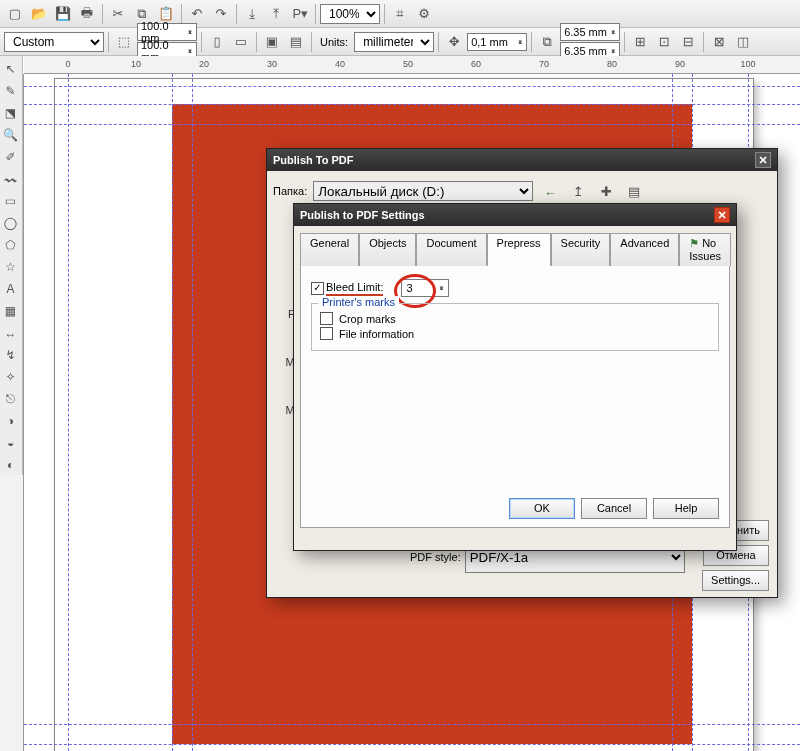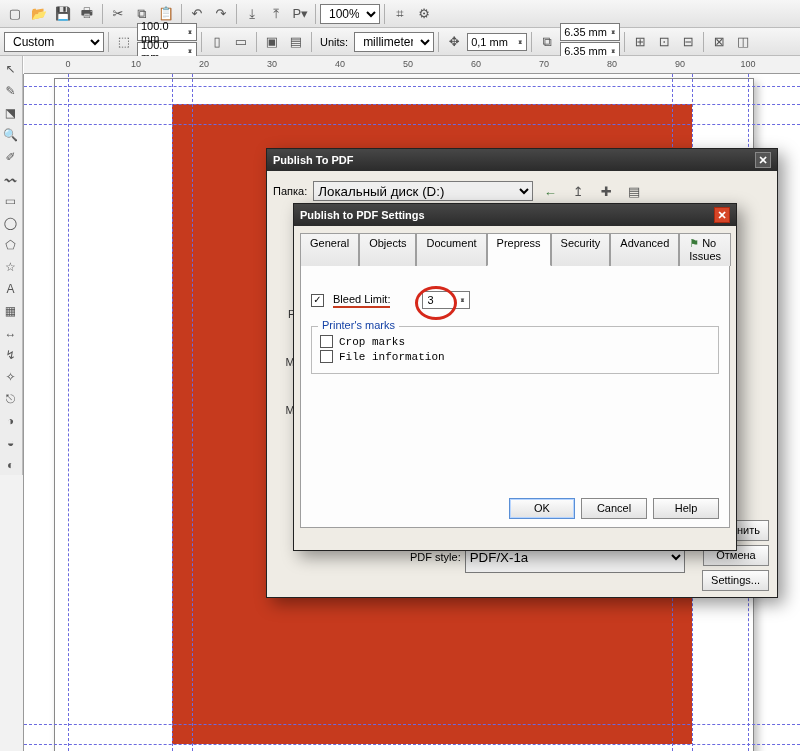--- a/index.html
+++ b/index.html
@@ -134,33 +134,33 @@
     background:linear-gradient(#f5f5f5,#e6e6e6);
     position:relative; top:1px;
   }
   .tab.active{ background:#fdfdfd; border-bottom:1px solid #fdfdfd; }
   .tab .flag{color:#3a7a3a; margin-right:3px;}
   .panel {
     margin:0 6px 6px 6px; border:1px solid #9e9e9e; border-top:none;
     background:#fdfdfd; height:262px; padding:8px 10px;
     position:relative;
   }
-  .row{display:flex; align-items:center; gap:9px; margin:17px 0;}
+  .row{display:flex; align-items:center; gap:2px; margin:5px 0;}
   .chk{width:13px;height:13px;border:1px solid #555;background:#fff;display:inline-flex;align-items:center;justify-content:center;font-size:10px;}
   .chk.checked::after{content:"✓"; font-size:10px; line-height:1;}
   .numbox{width:48px; height:18px; border:1px solid #7a7a7a;background:#fff; padding:1px 4px; display:flex; align-items:center; justify-content:space-between;}
   .fieldset{
     border:1px solid #bcbcbc; margin-top:6px;
     padding:6px 8px 8px 8px; position:relative;
   }
   .fieldset .legend{
     position:absolute; top:-8px; left:6px; background:#fdfdfd;
     padding:0 4px; color:#1542a6; font-size:11px;
   }
-  .fieldset .cols{display:flex; gap:90px;font-family:Liberation Mono, monospace;}
+  .fieldset .cols{display:flex; gap:90px;}
   .fieldset label{display:flex;align-items:center;gap:6px;margin:2px 0;}
   .underline-red{border-bottom:2px solid #c63a1e; padding-bottom:1px;}
   .circled{
     position:relative;
   }
   .circled::after{
     content:""; position:absolute;
     left:-8px; top:-6px; width:36px; height:28px;
     border:3px solid #d6281a; border-radius:50%;
     pointer-events:none;

